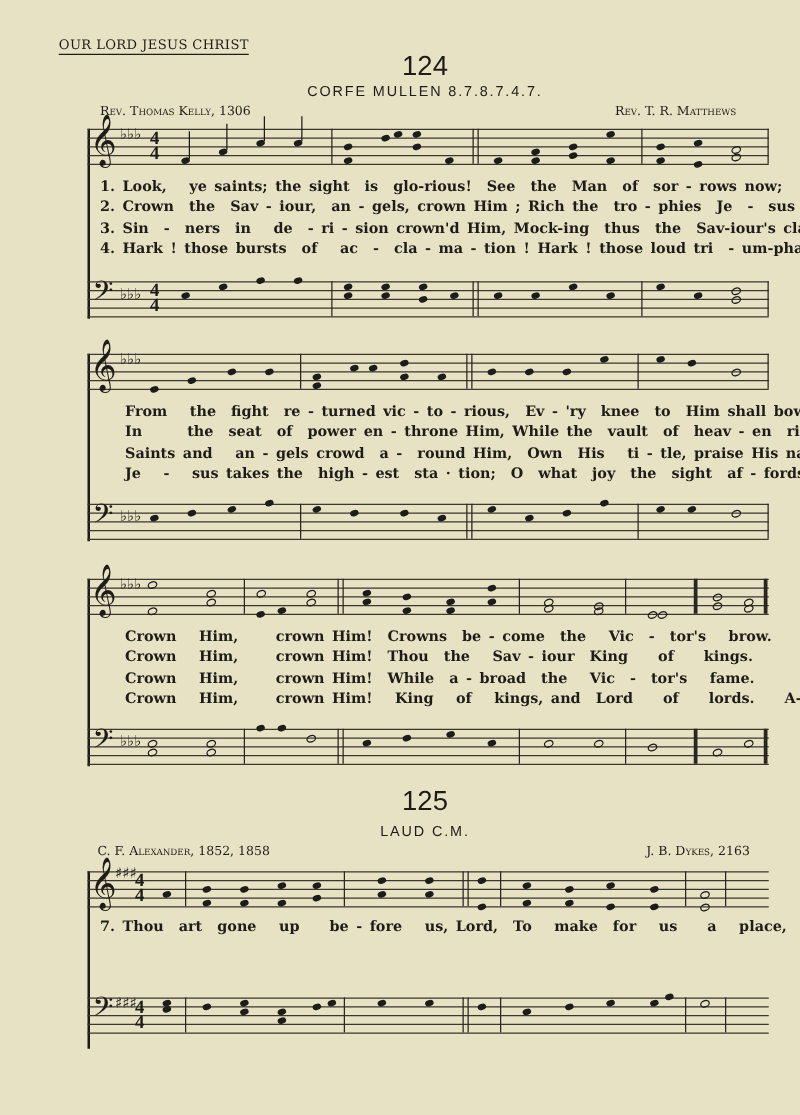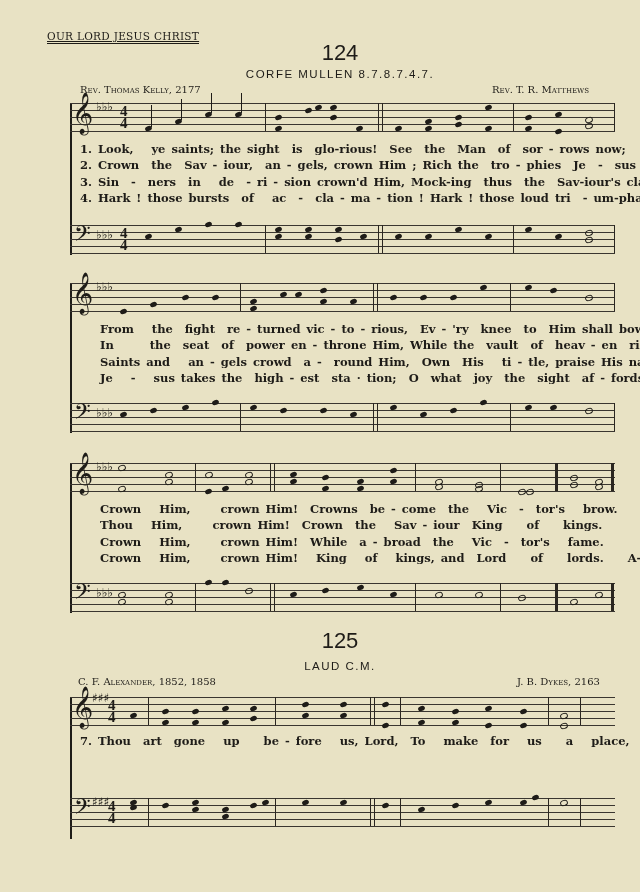--- a/index.html
+++ b/index.html
@@ -6,21 +6,21 @@
   body {
     width: 640px; height: 892px; overflow: hidden;
     background: #e8e2c4;
     font-family: "DejaVu Serif", "Liberation Serif", serif;
     color: #1e1c18;
     position: relative;
   }
   .section-title {
     position: absolute; left: 47px; top: 30px;
     font-size: 10.5px; letter-spacing: 0.3px;
-    border-bottom: 1.5px solid #1e1c18; padding-bottom: 1px; text-decoration: underline;
+    border-bottom: 1.5px solid #1e1c18; padding-bottom: 1px;
   }
   .hymn-number {
     position: absolute; left: 0; width: 680px; text-align: center;
     font-family: "Liberation Sans", sans-serif; font-size: 22px;
   }
   .tune-name {
     position: absolute; left: 0; width: 680px; text-align: center;
     font-family: "Liberation Sans", sans-serif; font-size: 11.5px; letter-spacing: 1.5px;
   }
   .credit { position: absolute; font-size: 10px; font-variant: small-caps; }
@@ -38,21 +38,21 @@
   .timesig { position: absolute; font-family: "Liberation Serif", serif; font-size: 15px; line-height: 12px; font-weight: bold; }
   .keysig { position: absolute; font-size: 12px; line-height: 1; font-family: "DejaVu Sans", sans-serif; }
 </style>
 </head>
 <body>
 
 <div class="section-title">OUR LORD JESUS CHRIST</div>
 
 <div class="hymn-number" style="top:40px;">124</div>
 <div class="tune-name" style="top:68px;">CORFE MULLEN  8.7.8.7.4.7.</div>
-<div class="credit" style="left:80px; top:84px;">Rev. Thomas Kelly, 2177</div>
+<div class="credit" style="left:80px; top:84px;">Rev. Thomas Kelly, 1306</div>
 <div class="credit" style="left:492px; top:84px;">Rev. T. R. Matthews</div>
 
 <div class="system" style="top:103px; height:152px;">
   <div class="brace" style="top:0; height:152px;"></div>
   <div class="staff" style="top:0;">
     <div class="line" style="top:0"></div>
       <div class="line" style="top:7px"></div>
       <div class="line" style="top:14px"></div>
       <div class="line" style="top:21px"></div>
       <div class="line" style="top:28px"></div>
@@ -246,21 +246,21 @@
       <div class="note open" style="left:456px; top:26px"></div>
     <div class="barline" style="left:485px; top:0; height:28px; width:3px"></div>
     <div class="note open" style="left:500px; top:12px"></div>
       <div class="note open" style="left:500px; top:19px"></div>
     <div class="note open" style="left:525px; top:16px"></div>
       <div class="note open" style="left:525px; top:21px"></div>
     <div class="barline" style="left:541px; top:0; height:28px; width:3px"></div>
   </div>
   <div class="lyrics" style="top:38px; left:30px;">
     <div class="lyric-line">Crown   Him,     crown Him!  Crowns  be - come  the   Vic  -  tor's   brow.</div>
-    <div class="lyric-line">Thou   Him,     crown Him!  Crown  the   Sav - iour  King    of    kings.</div>
+    <div class="lyric-line">Crown   Him,     crown Him!  Thou  the   Sav - iour  King    of    kings.</div>
     <div class="lyric-line">Crown   Him,     crown Him!  While  a - broad  the   Vic  -  tor's   fame.</div>
     <div class="lyric-line">Crown   Him,     crown Him!   King   of   kings, and  Lord    of    lords.    A-men.</div>
   </div>
   <div class="staff" style="top:120px;">
     <div class="line" style="top:0"></div>
       <div class="line" style="top:7px"></div>
       <div class="line" style="top:14px"></div>
       <div class="line" style="top:21px"></div>
       <div class="line" style="top:28px"></div>
     <div class="clef" style="left:4px; top:-2px; font-size:26px;">𝄢</div>

